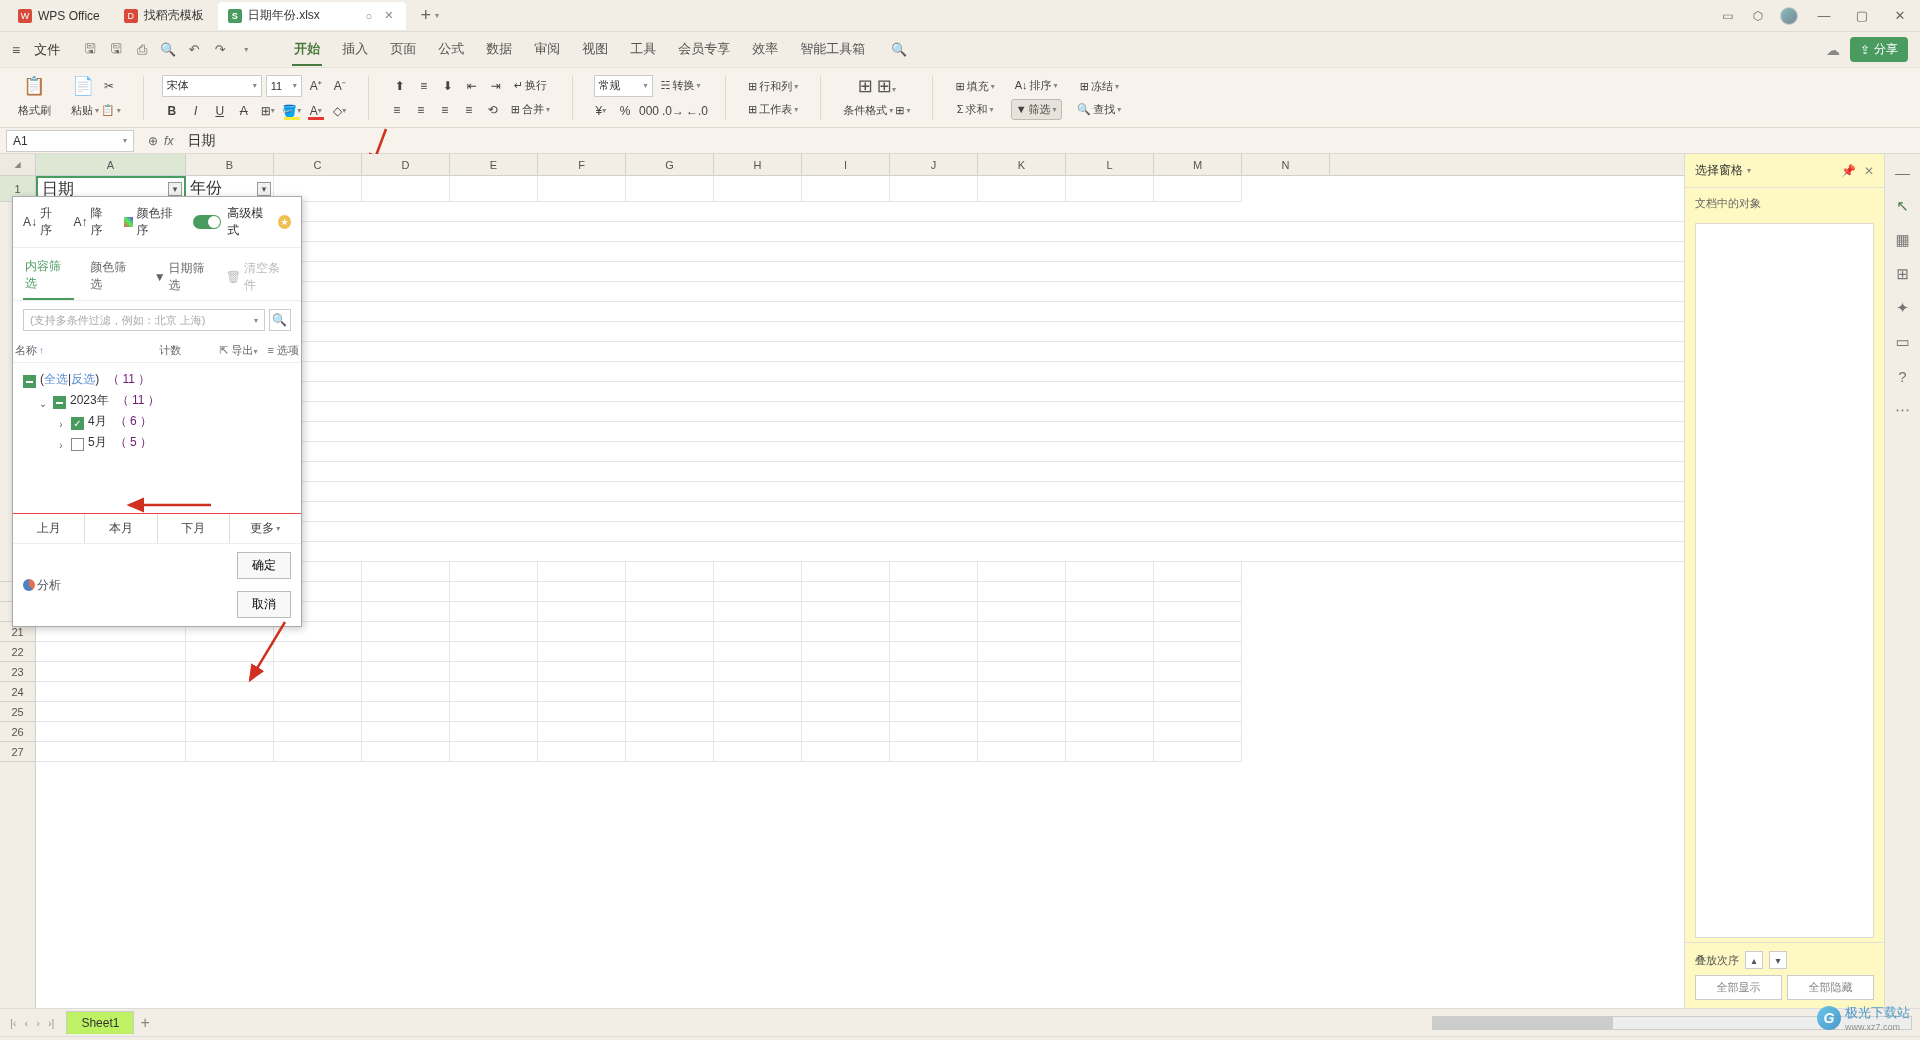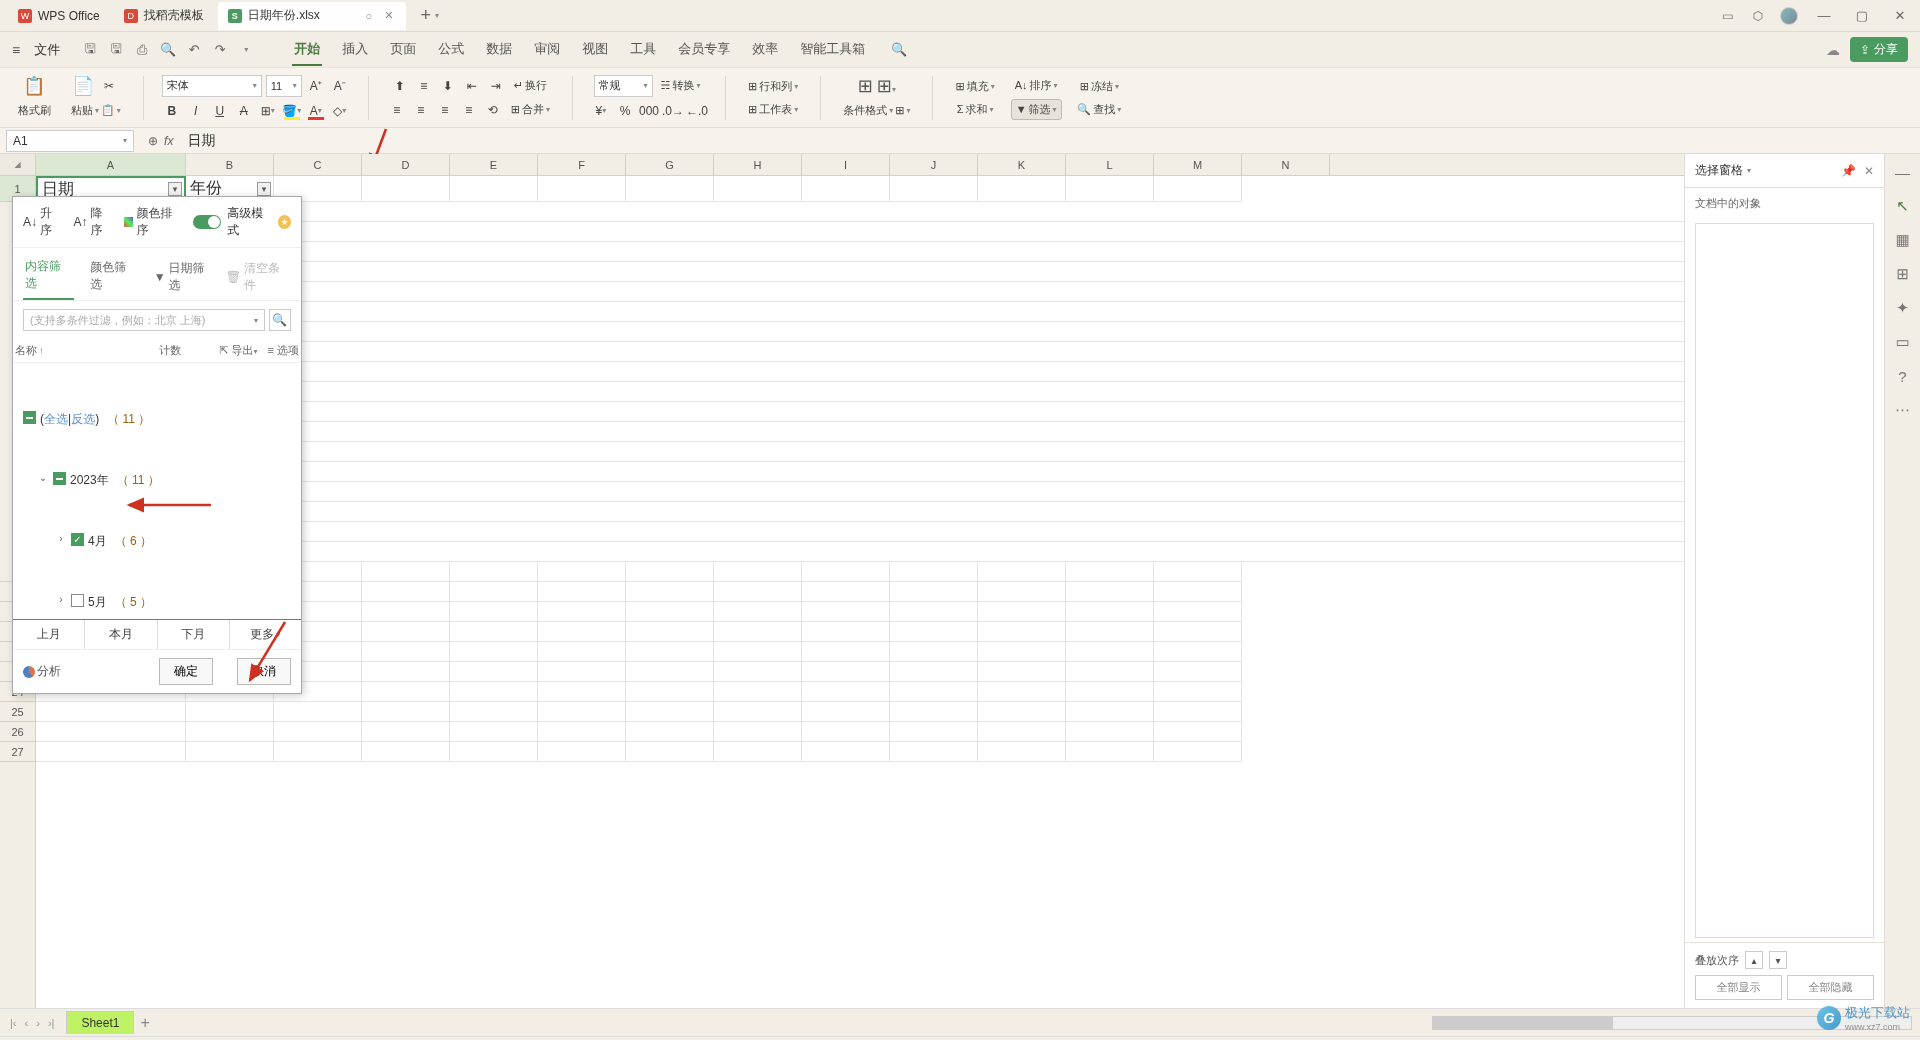--- a/index.html
+++ b/index.html
@@ -97,43 +97,43 @@
 .fp-date-filter{display:flex;align-items:center;gap:3px;color:#666;cursor:pointer;}
 .fp-clear{color:#bbb;cursor:pointer;display:flex;align-items:center;gap:3px;}
 .fp-search{padding:8px 10px;display:flex;gap:4px;}
 .fp-search-input{flex:1;height:22px;border:1px solid #ccc;padding:0 6px;font-size:11px;color:#aaa;display:flex;align-items:center;justify-content:space-between;}
 .fp-search-icon{width:22px;height:22px;border:1px solid #ccc;display:flex;align-items:center;justify-content:center;color:#666;}
 .fp-header{display:flex;padding:4px 2px;border-bottom:1px solid #eee;font-size:11px;color:#666;}
 .fp-h-name{flex:1;display:flex;align-items:center;gap:2px;}
 .fp-h-count{width:60px;}
 .fp-h-right{display:flex;gap:10px;}
 .fp-tree{padding:6px 10px;min-height:150px;}
-.tree-row{display:flex;align-items:flex-start;gap:4px;padding:2px 0;font-size:12px;margin-top:40px;}
+.tree-row{display:flex;align-items:flex-end;gap:4px;padding:2px 0;font-size:12px;}
 .tree-indent1{padding-left:14px;}
 .tree-indent2{padding-left:32px;}
 .expand{width:12px;display:inline-flex;justify-content:center;color:#666;cursor:pointer;font-size:10px;}
 .cb{width:13px;height:13px;border:1px solid #888;background:#fff;display:inline-flex;align-items:center;justify-content:center;cursor:pointer;}
 .cb.checked{background:#4a9b5f;border-color:#4a9b5f;color:#fff;font-size:10px;}
 .cb.partial{background:#4a9b5f;border-color:#4a9b5f;}
 .cb.partial::after{content:'';width:7px;height:2px;background:#fff;}
 .link{color:#5a8fd0;cursor:pointer;}
-.count-gray{color:#a16207;margin-left:4px;}
+.count-gray{color:#701a75;margin-left:4px;}
 .arrow2{position:absolute;left:110px;top:134px;pointer-events:none;}
 .arrow3{position:absolute;left:232px;top:255px;pointer-events:none;}
 .fp-quick{display:flex;border-top:1px solid #ef4444;}
 .fp-quick-btn{flex:1;padding:6px 0;text-align:center;border-right:1px solid #ddd;cursor:pointer;color:#444;}
 .fp-quick-btn:last-child{border-right:none;display:flex;align-items:center;justify-content:center;gap:2px;}
 .fp-bottom{display:flex;align-items:center;padding:8px 10px;border-top:1px solid #eee;}
 .fp-analyze{display:flex;align-items:center;gap:2px;color:#555;cursor:pointer;}
 .pie-icon{width:12px;height:12px;border-radius:50%;background:conic-gradient(#e07050 0 40%, #5080c0 40% 100%);}
-.fp-buttons{margin-left:auto;display:flex;gap:24px;}
+.fp-buttons{margin-left:auto;display:flex;gap:12px;flex-direction:column;}
 .fp-btn{padding:4px 14px;border:1px solid #bbb;background:#f8f8f8;cursor:pointer;font-size:12px;}
 
 
-.right-panel { width: 200px; background: #ffffff; border-left: 1px solid #ddd; display:flex;flex-direction:column;}
+.right-panel { width: 200px; background: #fef9c3; border-left: 1px solid #ddd; display:flex;flex-direction:column;}
 .rp-header{display:flex;align-items:center;padding:8px 10px;font-size:12px;font-weight:500;border-bottom:1px solid #e5e0d7;}
 .rp-header-icons{margin-left:auto;display:flex;gap:8px;color:#888;}
 .rp-sub{padding:8px 10px;font-size:11px;color:#666;}
 .rp-body{flex:1;margin:4px 10px;background:#fff;border:1px solid #e0dbd2;}
 .rp-footer{padding:8px 10px;border-top:1px solid #e5e0d7;}
 .rp-order{display:flex;align-items:center;gap:6px;font-size:11px;color:#555;margin-bottom:6px;}
 .rp-order-btn{width:18px;height:18px;border:1px solid #ccc;background:#fff;display:flex;align-items:center;justify-content:center;cursor:pointer;font-size:10px;}
 .rp-show-btns{display:flex;gap:5px;}
 .rp-show-btn{flex:1;padding:4px;border:1px solid #ccc;background:#fff;text-align:center;font-size:11px;color:#888;cursor:pointer;}
 

